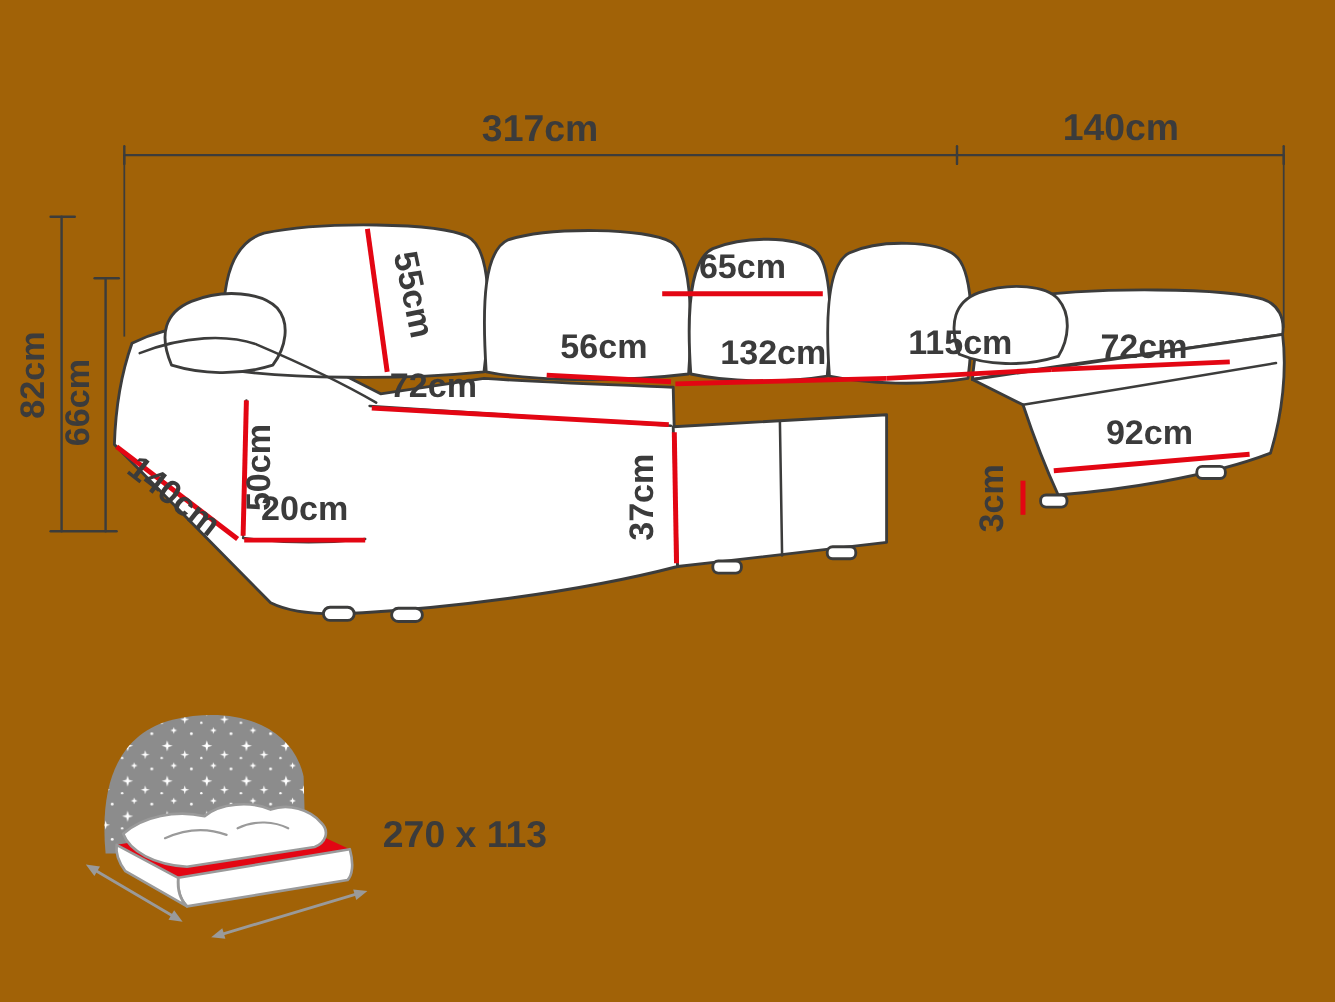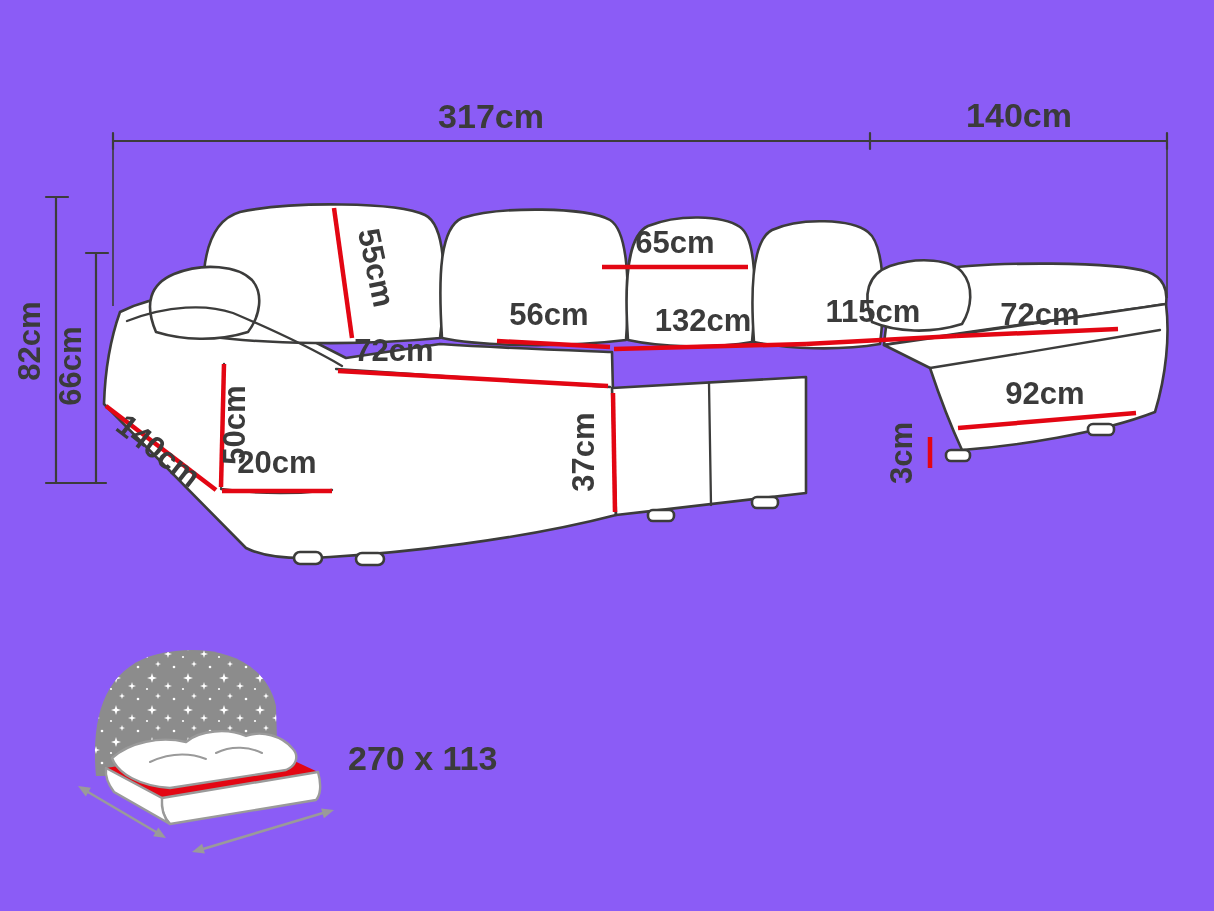--- a/index.html
+++ b/index.html
@@ -1,16 +1,16 @@
 <!DOCTYPE html>
 <html><head>
 <meta charset="utf-8">
 <style>
   html,body{margin:0;padding:0;background:#ffffff;}
-  #canvas{position:relative;width:1214px;height:911px;background:#8b5cf6;overflow:hidden;}
+  #canvas{position:relative;width:1214px;height:911px;background:#a16207;overflow:hidden;}
   svg{display:block;}
   text{font-family:"Liberation Sans", sans-serif;font-weight:bold;fill:#3b3b3b;font-size:31px;}
   text.big{font-size:34px;}
   .dim{stroke:#3c3c3b;stroke-width:2.2;fill:none;stroke-linecap:round;}
   .thin{stroke:#3c3c3b;stroke-width:1.6;fill:none;}
   .outline{fill:#ffffff;stroke:#3c3c3b;stroke-width:2.6;stroke-linejoin:round;stroke-linecap:round;}
   .iline{fill:none;stroke:#3c3c3b;stroke-width:2.3;stroke-linejoin:round;stroke-linecap:round;}
   .red{stroke:#e30613;stroke-width:4.5;fill:none;stroke-linecap:butt;}
   .bedface{fill:#ffffff;stroke:#9a9a9a;stroke-width:2.4;stroke-linejoin:round;}
   .bedsq{fill:none;stroke:#9a9a9a;stroke-width:2;stroke-linecap:round;}

